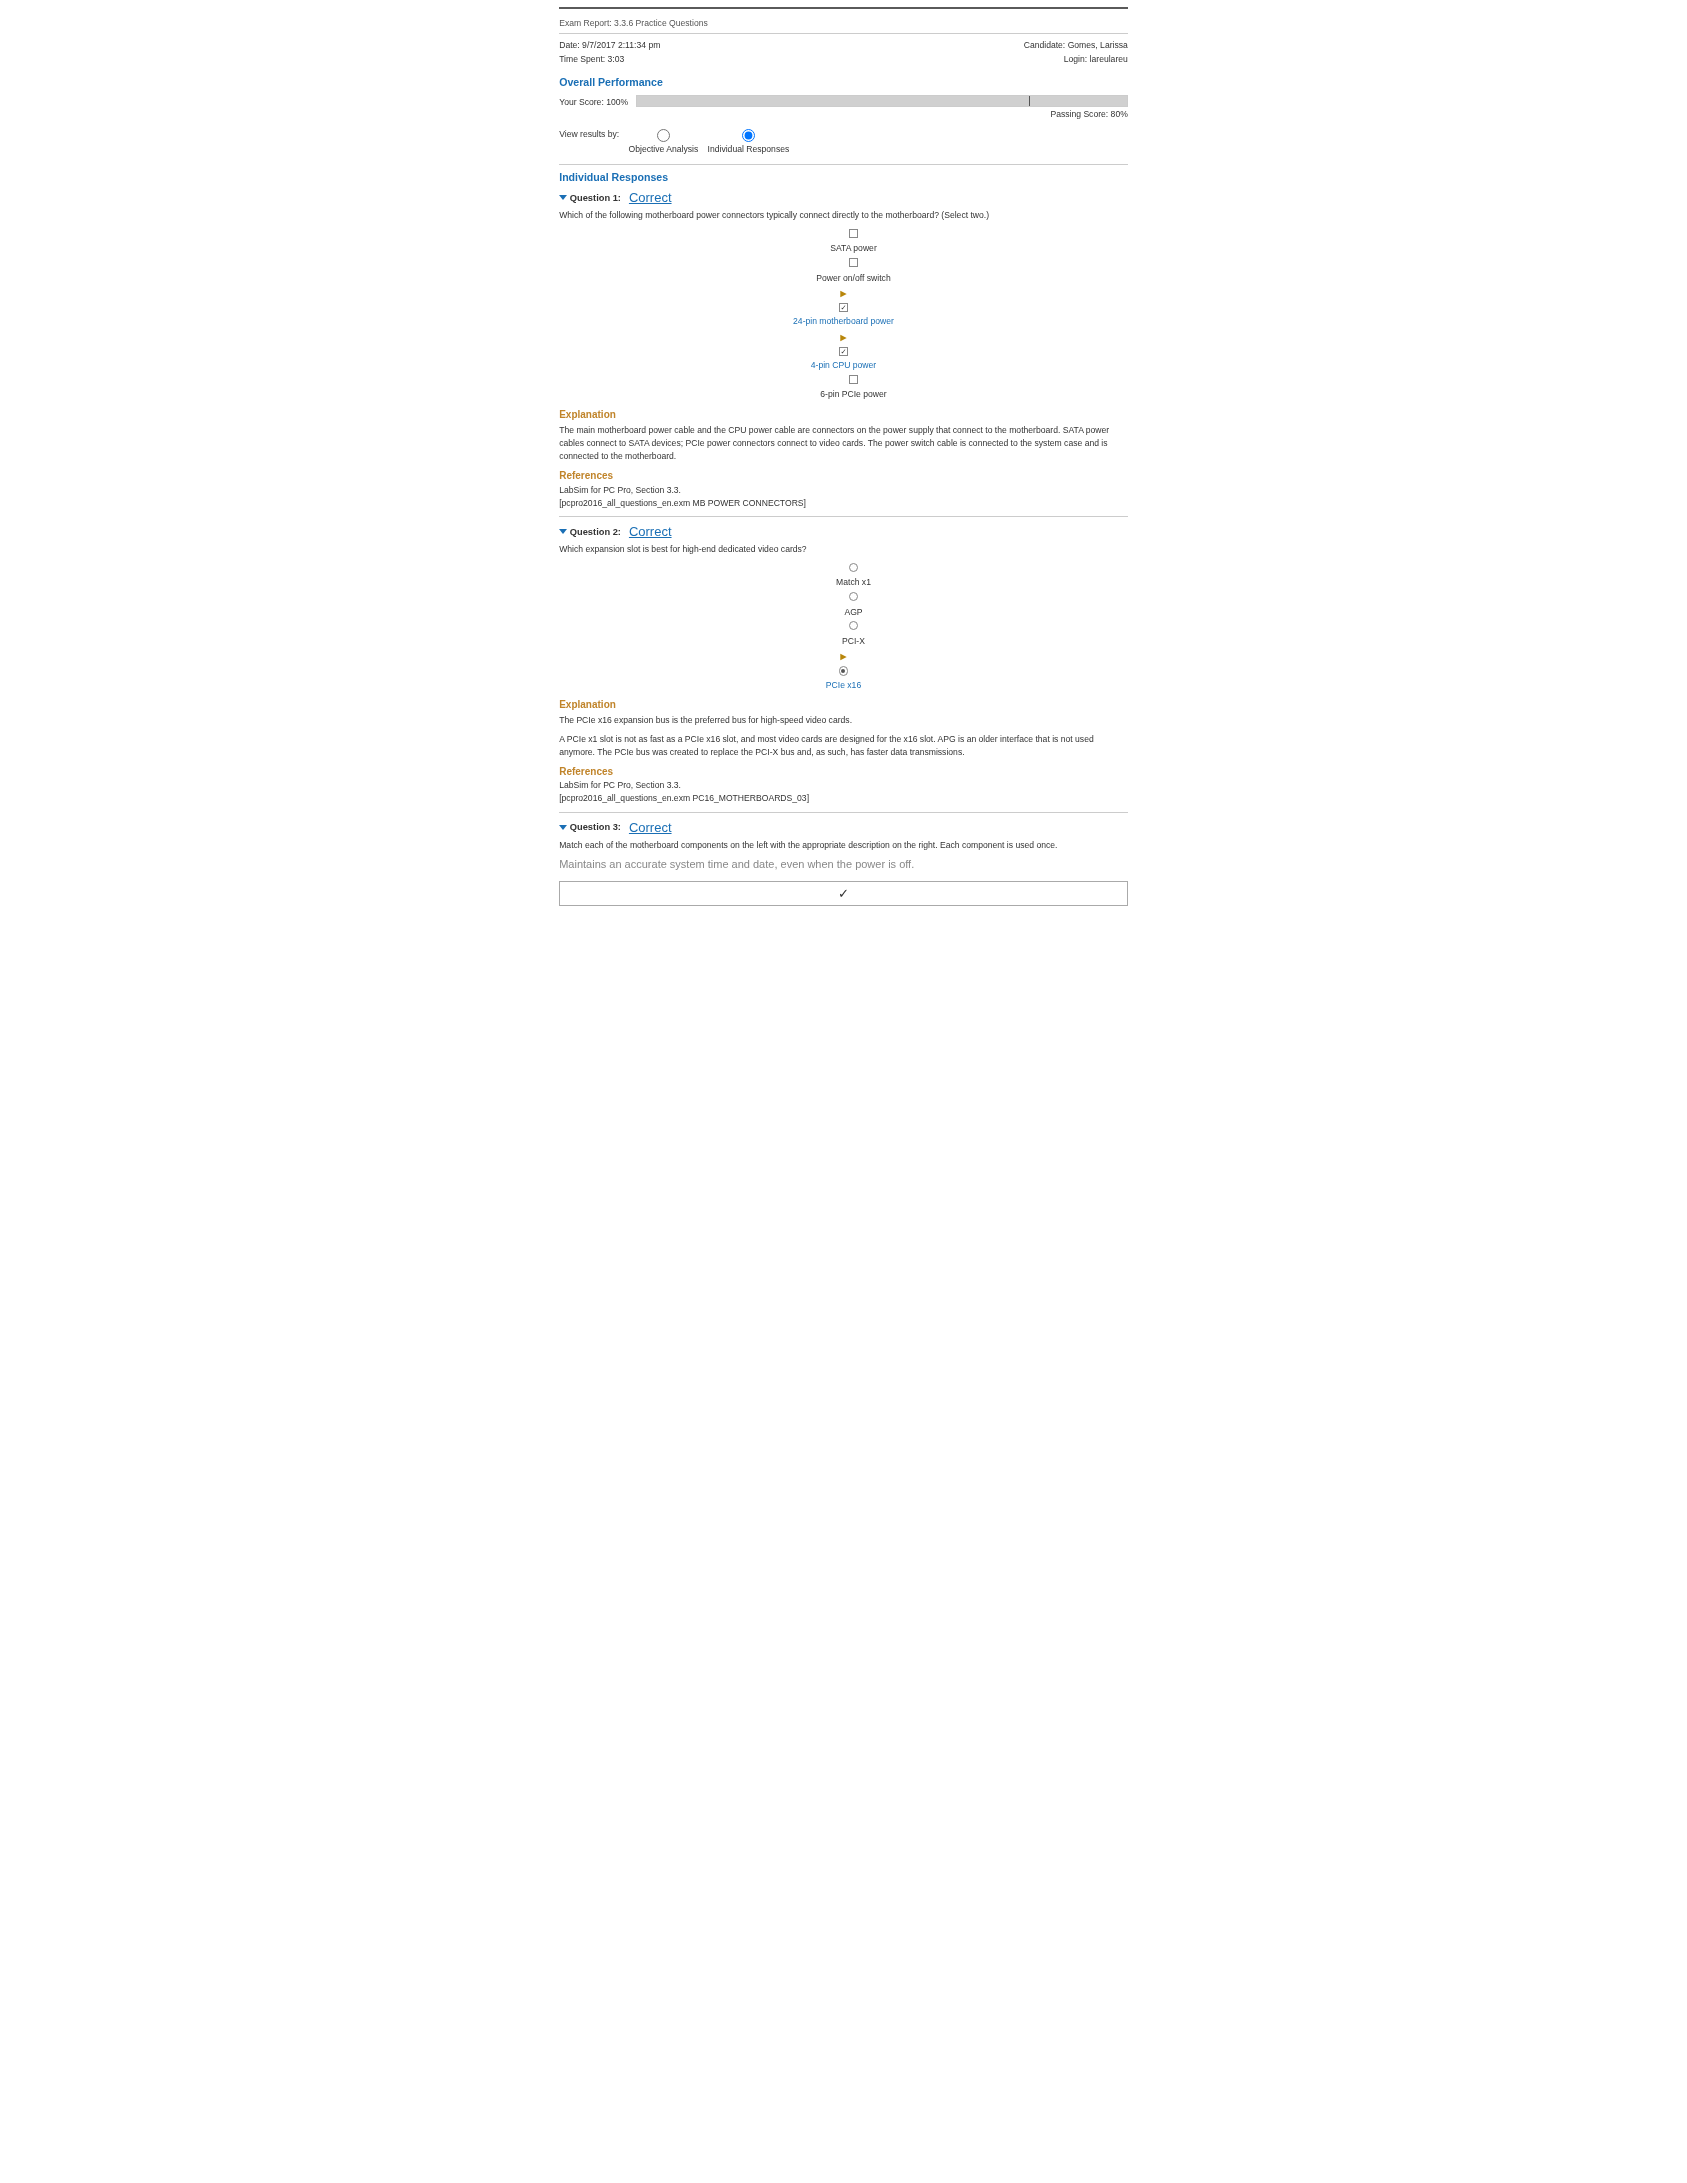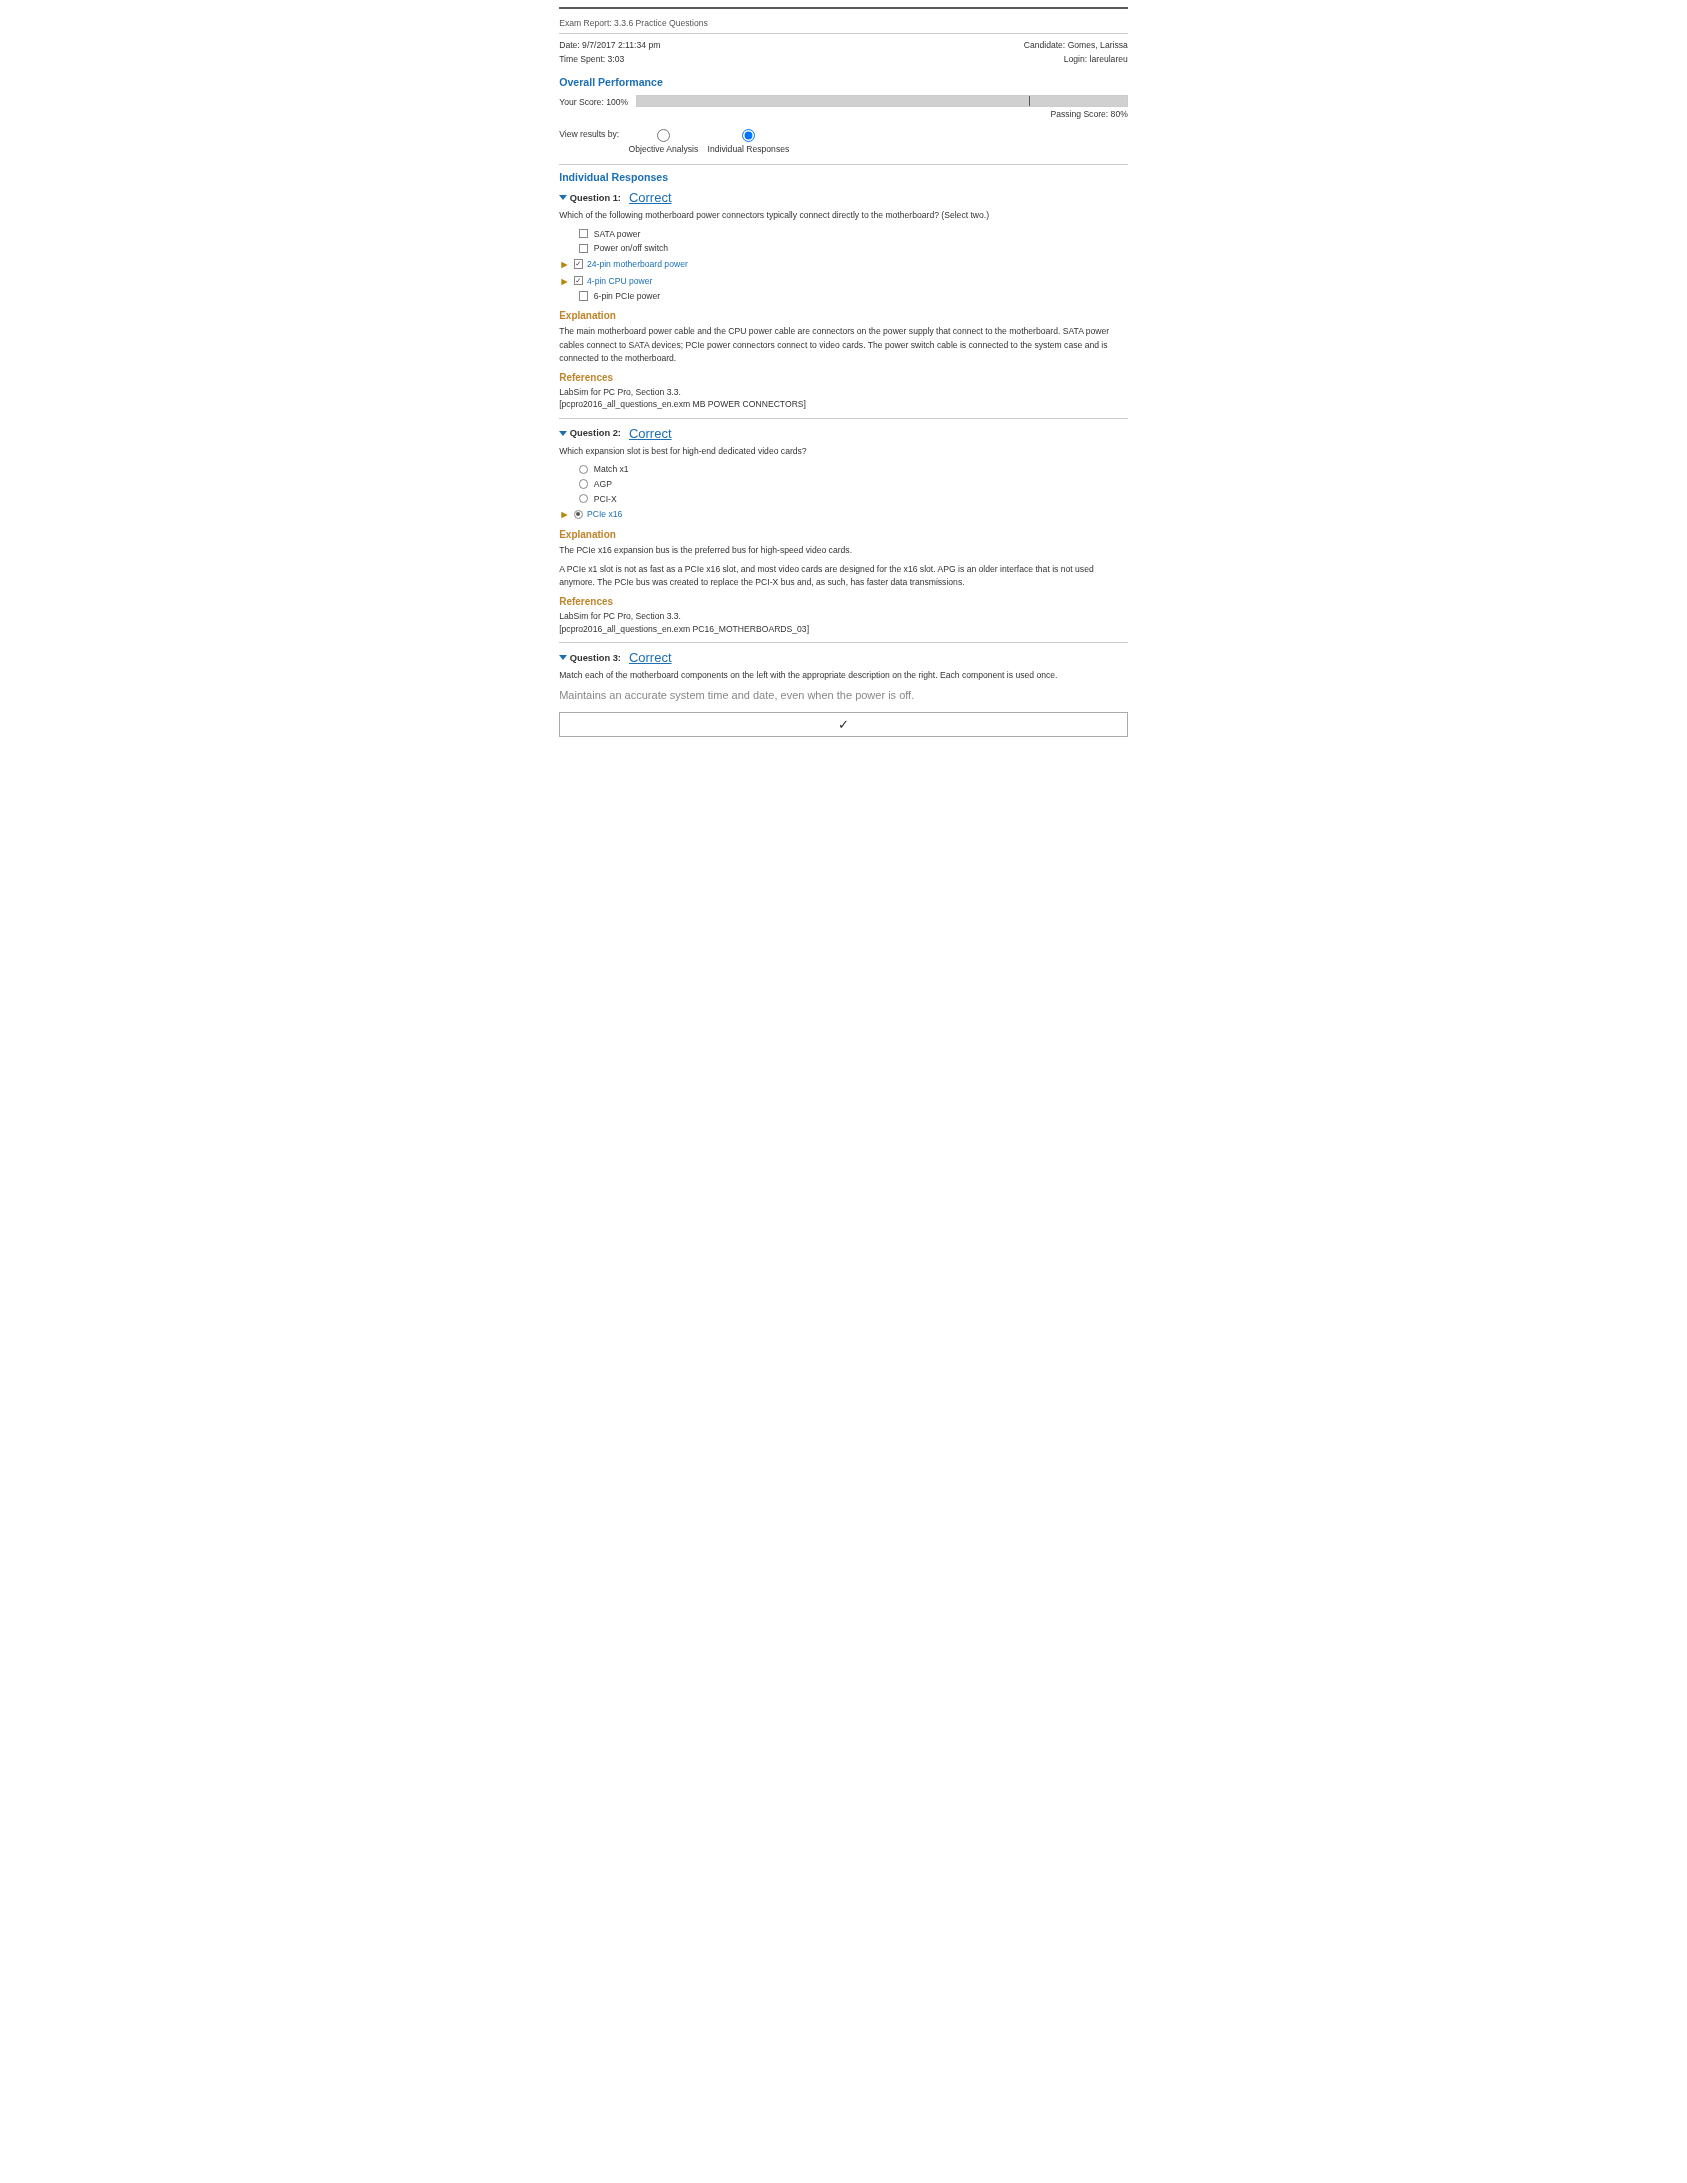--- a/index.html
+++ b/index.html
@@ -129,20 +129,21 @@
       font-size: 8.6px;
       margin: 4px 0 6.6px 0;
       line-height: 1.5;
     }
     .answer-option {
       display: flex;
       align-items: center;
       gap: 5.3px;
       margin: 4.6px 0 4.6px 20px;
       font-size: 8.6px;
+      flex-direction: column;
     }
     .checkbox-square {
       width: 9.3px; height: 9.3px;
       border: 0.7px solid #888;
       background: #fff;
       display: inline-block;
       flex-shrink: 0;
     }
     .checkbox-checked {
       width: 9.3px; height: 9.3px;

